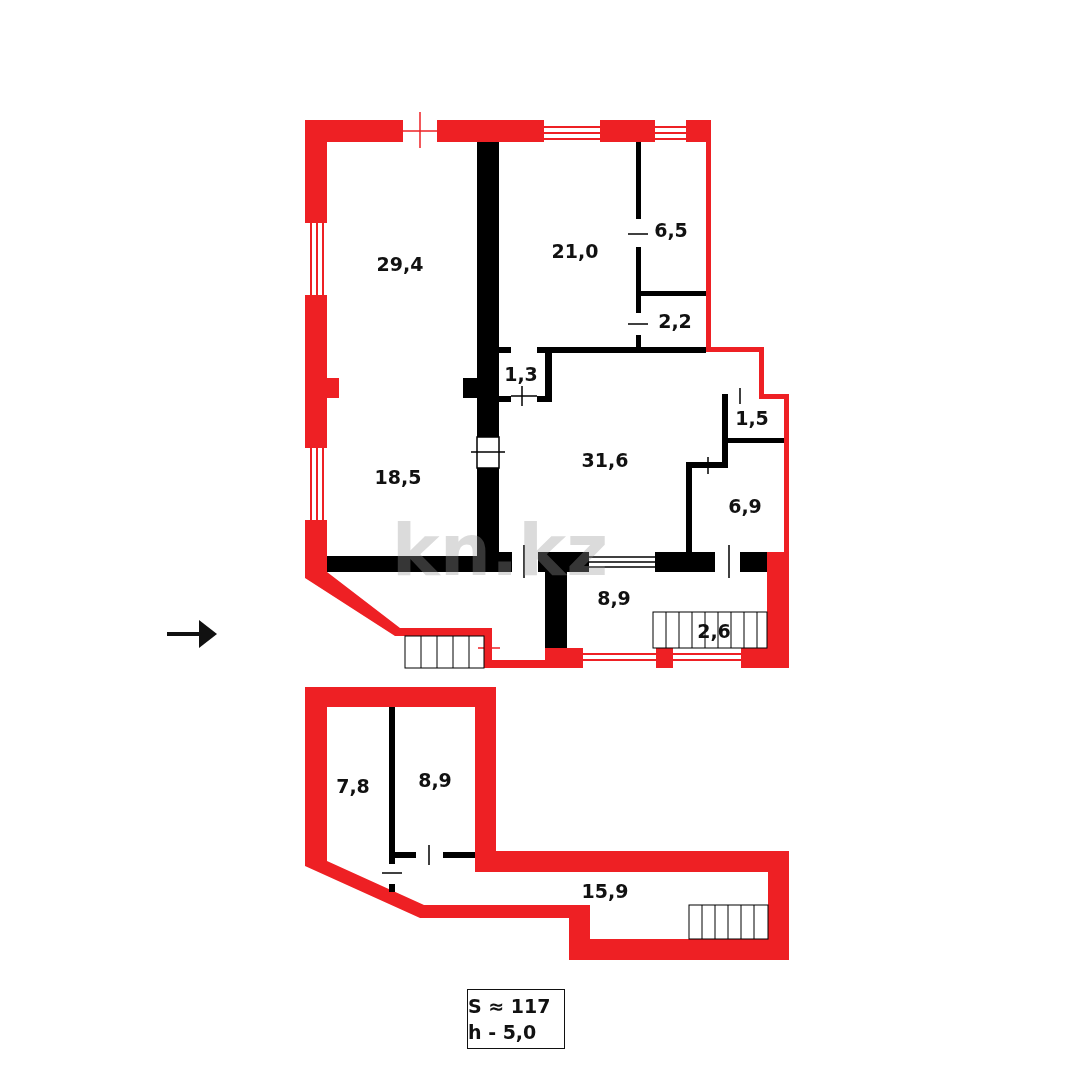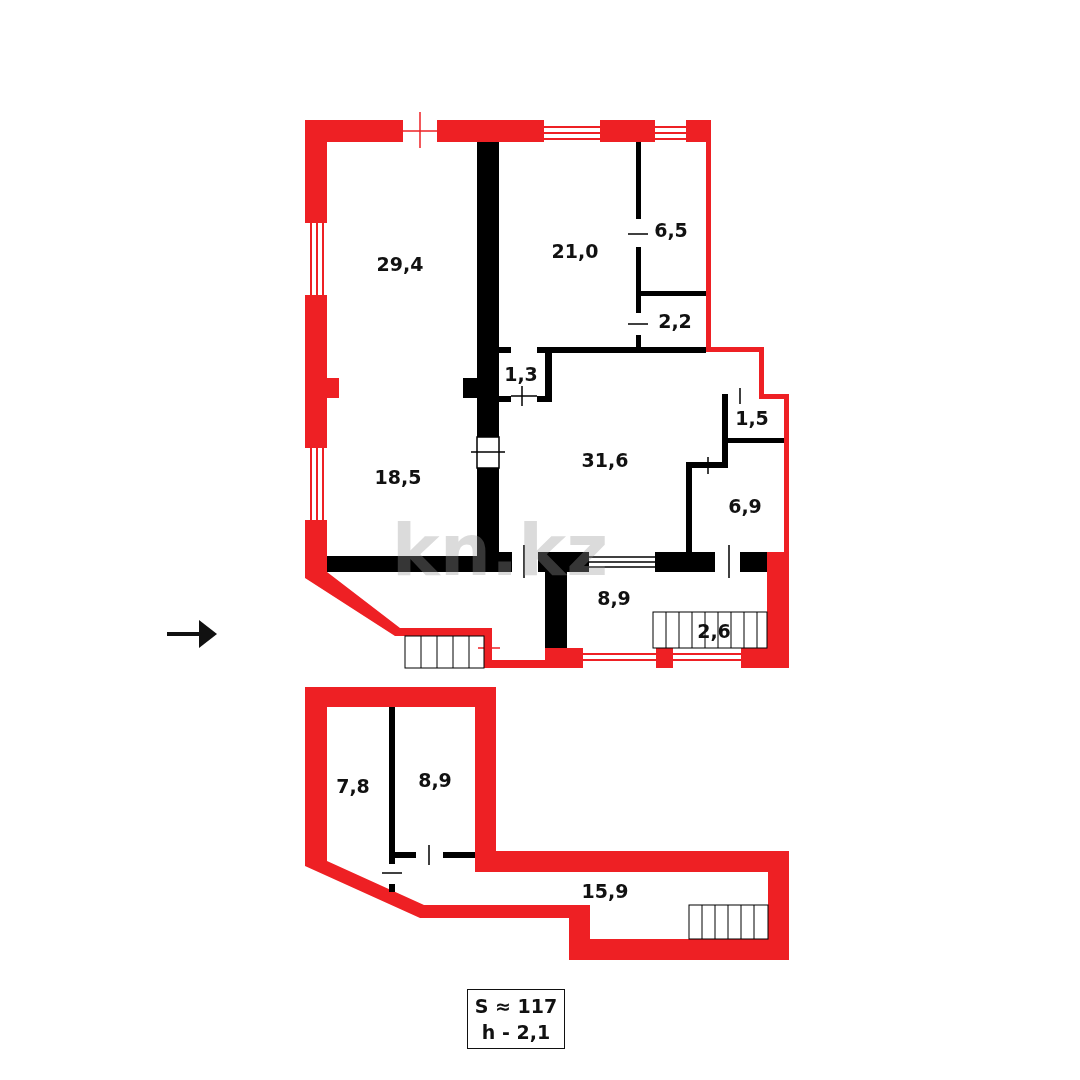--- a/index.html
+++ b/index.html
@@ -1,20 +1,20 @@
 <!DOCTYPE html>
 <html><head>
 <meta charset="utf-8">
 <style>
   html, body { margin: 0; padding: 0; background: #ffffff; }
   body { width: 1080px; height: 1080px; position: relative; overflow: hidden; font-family: "DejaVu Sans", sans-serif; }
   svg { position: absolute; left: 0; top: 0; }
   .room-label { font-family: "DejaVu Sans", sans-serif; font-weight: bold; font-size: 19px; fill: #111; }
   .watermark { font-family: "DejaVu Sans", sans-serif; font-weight: bold; font-size: 72px; fill: #9a9a9a; opacity: 0.35; }
-  .info-box { position: absolute; left: 467px; top: 989px; width: 98px; height: 60px; border: 1.5px solid #111; box-sizing: border-box; text-align: center; font-family: "DejaVu Sans", sans-serif; font-weight: bold; font-size: 19px; line-height: 26px; padding-top: 3px; color: #111; }
+  .info-box { position: absolute; left: 467px; top: 989px; width: 98px; height: 60px; border: 1.5px solid #111; box-sizing: border-box; text-align: left; font-family: "DejaVu Sans", sans-serif; font-weight: bold; font-size: 19px; line-height: 26px; padding-top: 3px; color: #111; }
 </style>
 </head>
 <body>
 
 <svg width="1080" height="1080" viewBox="0 0 1080 1080">
 
   <g>
 
     <g fill="#ee2024">
 
@@ -174,14 +174,14 @@
       <line x1="754" y1="905" x2="754" y2="939"></line>
     </g>
     <text class="room-label" x="353" y="793" text-anchor="middle">7,8</text>
     <text class="room-label" x="435" y="787" text-anchor="middle">8,9</text>
     <text class="room-label" x="605" y="898" text-anchor="middle">15,9</text>
   </g>
 </svg>
 
 <div class="info-box">
   <div>S ≈ 117</div>
-  <div>h - 2,1</div>
+  <div>h - 5,0</div>
 </div>
 
 </body></html>

